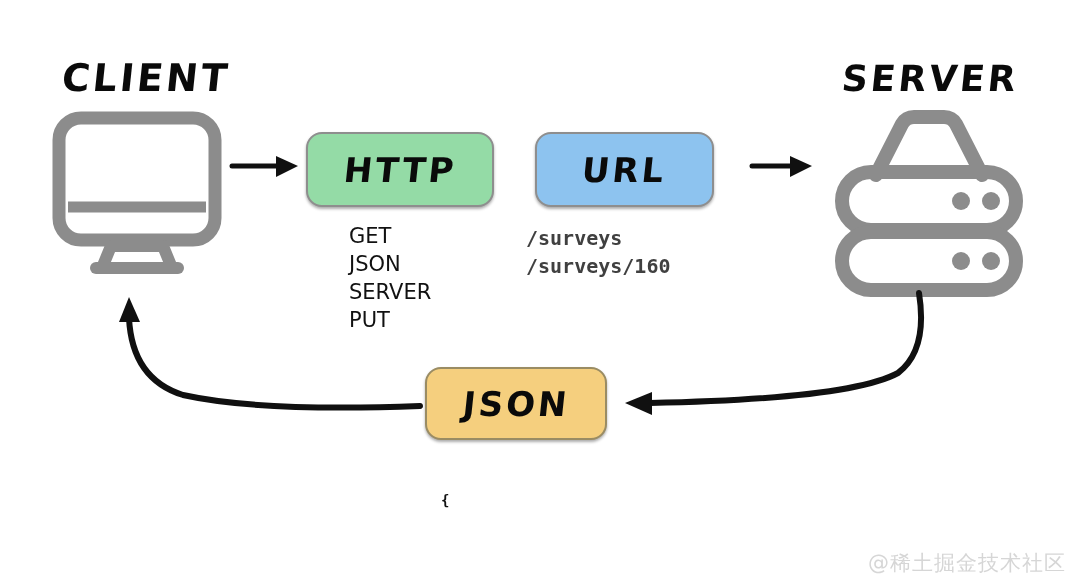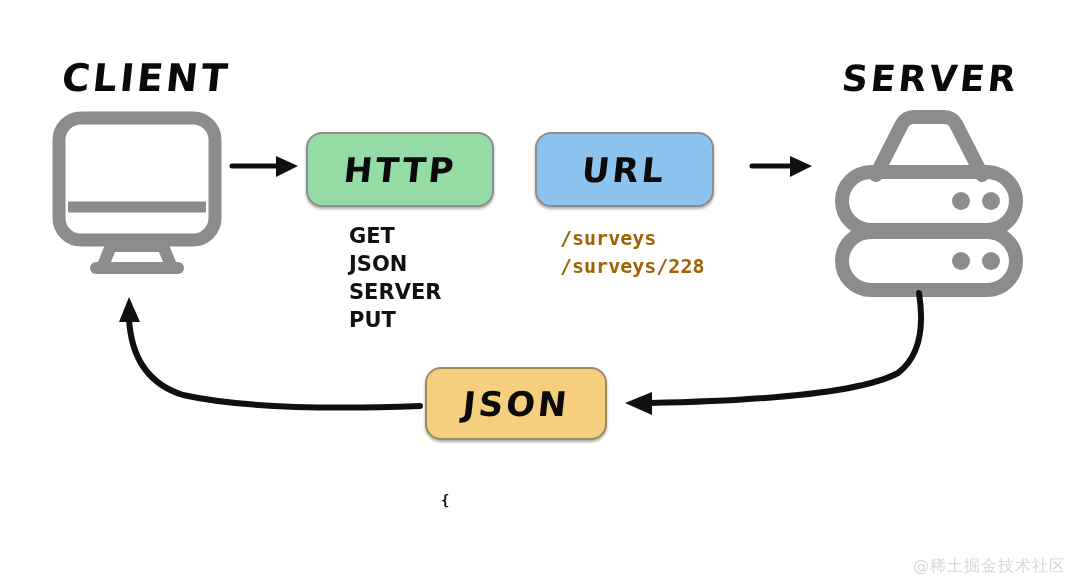--- a/index.html
+++ b/index.html
@@ -57,53 +57,53 @@
   }
   #http-chip { left: 306px; top: 132px; width: 188px; height: 75px; background: #94dba6; }
   #url-chip  { left: 535px; top: 132px; width: 179px; height: 75px; background: #8dc3ef; }
   #json-chip { left: 425px; top: 367px; width: 182px; height: 73px; background: #f5cf7e; border-color: #9a8c63; }
 
   
   .verb-list {
     left: 349px; top: 222px;
     font-family: "DejaVu Sans", sans-serif;
     font-size: 21px;
-    font-weight: 700;
+    font-weight: 400;
     color: #111;
     line-height: 28px;
   }
   .verb-list div { white-space: nowrap; }
 
   
   .path-list {
-    left: 560px; top: 224px;
+    left: 526px; top: 224px;
     font-family: "DejaVu Sans Mono", monospace;
     font-size: 20px;
     font-weight: 700;
-    color: #a16207;
+    color: #404040;
     line-height: 28px;
   }
   .path-list div { white-space: nowrap; }
 
   
   .json-code {
     left: 441px; top: 453px;
     font-family: "DejaVu Sans Mono", monospace;
     font-size: 14px;
     font-weight: 700;
     color: #111;
     line-height: 19px;
     white-space: pre;
   }
 
   
   .watermark {
     right: 14px; bottom: 9px;
     font-family: "DejaVu Sans", sans-serif;
-    font-size: 16px;
+    font-size: 21px;
     color: #d6d6d6;
     letter-spacing: 1px;
     white-space: nowrap;
   }
 
   svg.layer {
     position: absolute;
     left: 0; top: 0;
     width: 1080px; height: 586px;
     pointer-events: none;
@@ -172,21 +172,21 @@
 
   <div class="abs verb-list">
     <div>GET</div>
     <div>JSON</div>
     <div>SERVER</div>
     <div>PUT</div>
   </div>
 
   <div class="abs path-list">
     <div>/surveys</div>
-    <div>/surveys/228</div>
+    <div>/surveys/160</div>
   </div>
 
   <div class="abs json-code">
     <div>{</div>
     
     
     
     
   </div>
 

